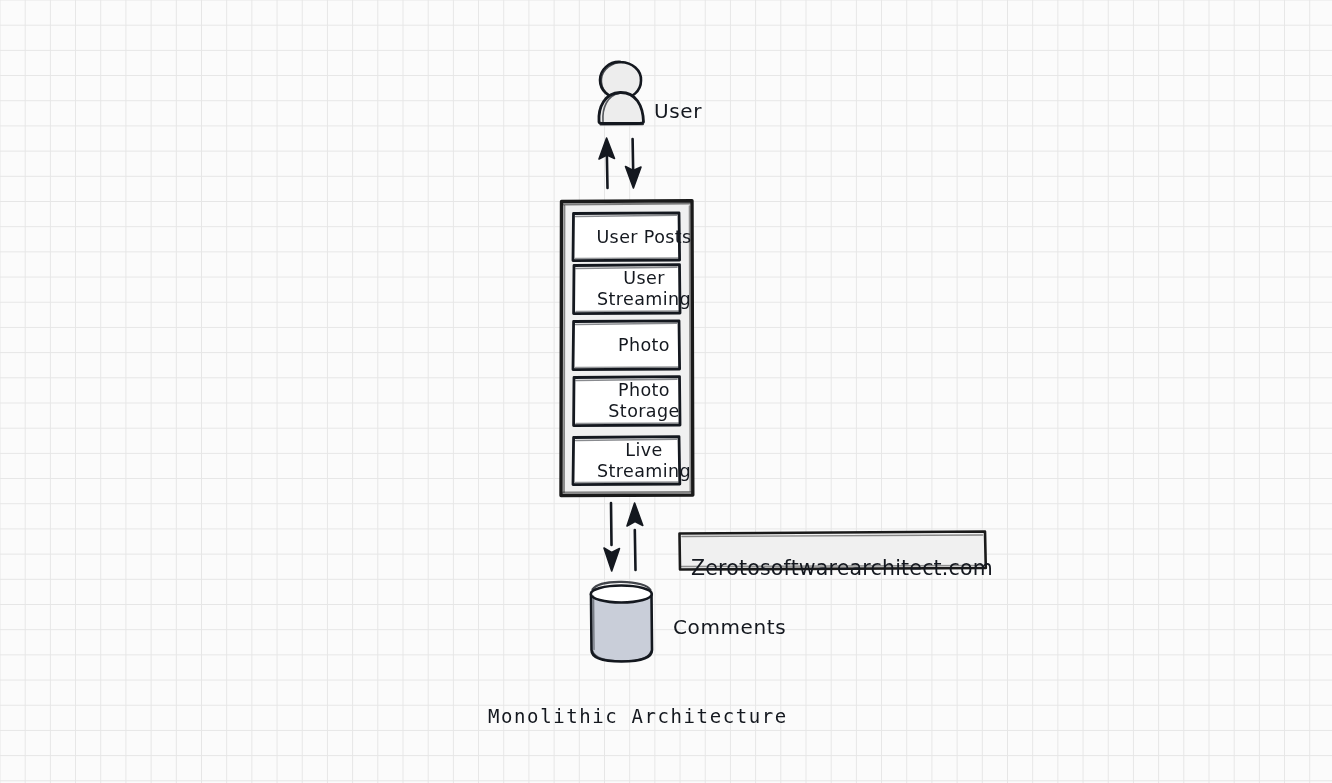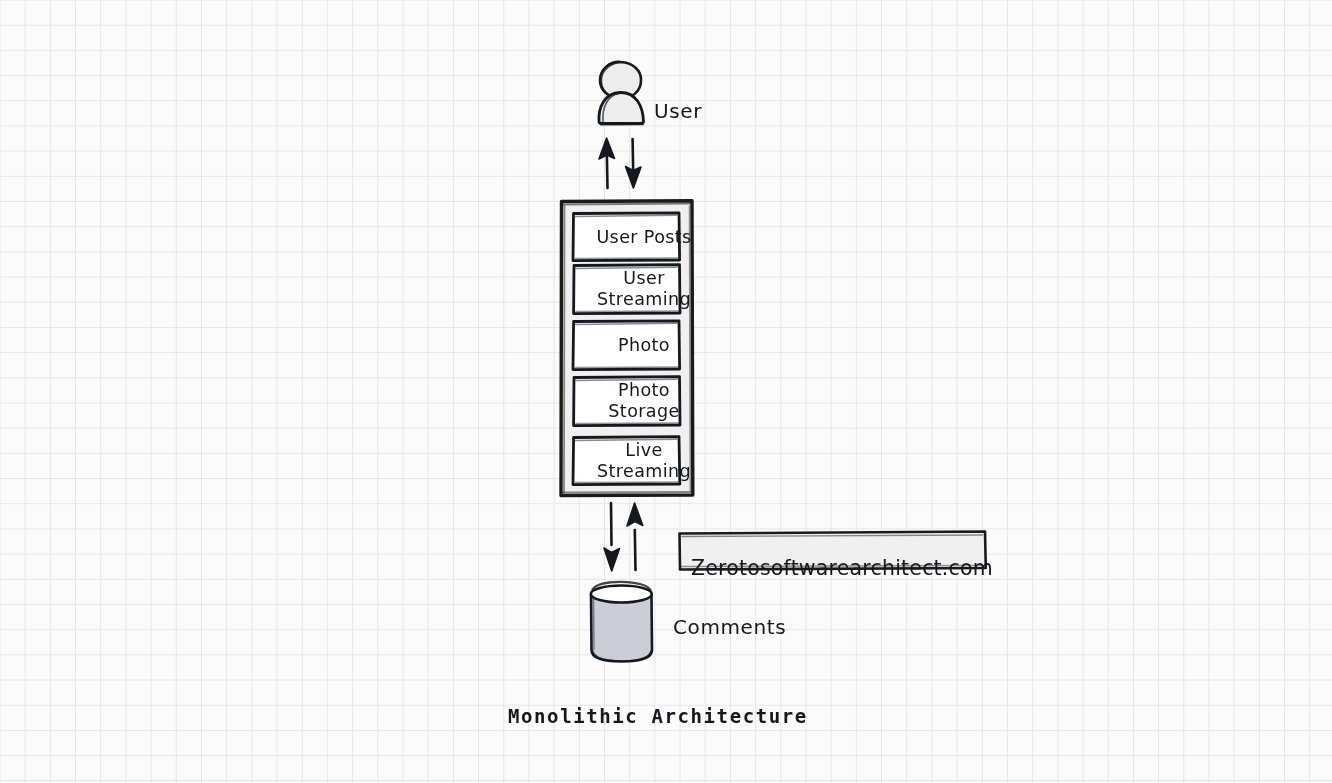--- a/index.html
+++ b/index.html
@@ -159,21 +159,21 @@
     </g>
 
   </svg>
 
   <div class="lbl lbl-outer" style="left:654px; top:99px;">User</div>
 
   <div class="lbl lbl-outer" style="left:673px; top:615px;">Comments</div>
 
   <div class="lbl lbl-wm" style="left:691px; top:556px;">Zerotosoftwarearchitect.com</div>
 
-  <div class="lbl lbl-title" style="left:508px; top:705px;font-weight:bold;">Monolithic Architecture</div>
+  <div class="lbl lbl-title" style="left:488px; top:705px;">Monolithic Architecture</div>
 
   <div class="svc-label lbl-box" style="left:571px; top:227px;">
     <div>User Posts</div>
   </div>
 
   <div class="svc-label lbl-box" style="left:571px; top:268px;">
     <div>User</div>
     <div>Streaming</div>
   </div>
 

